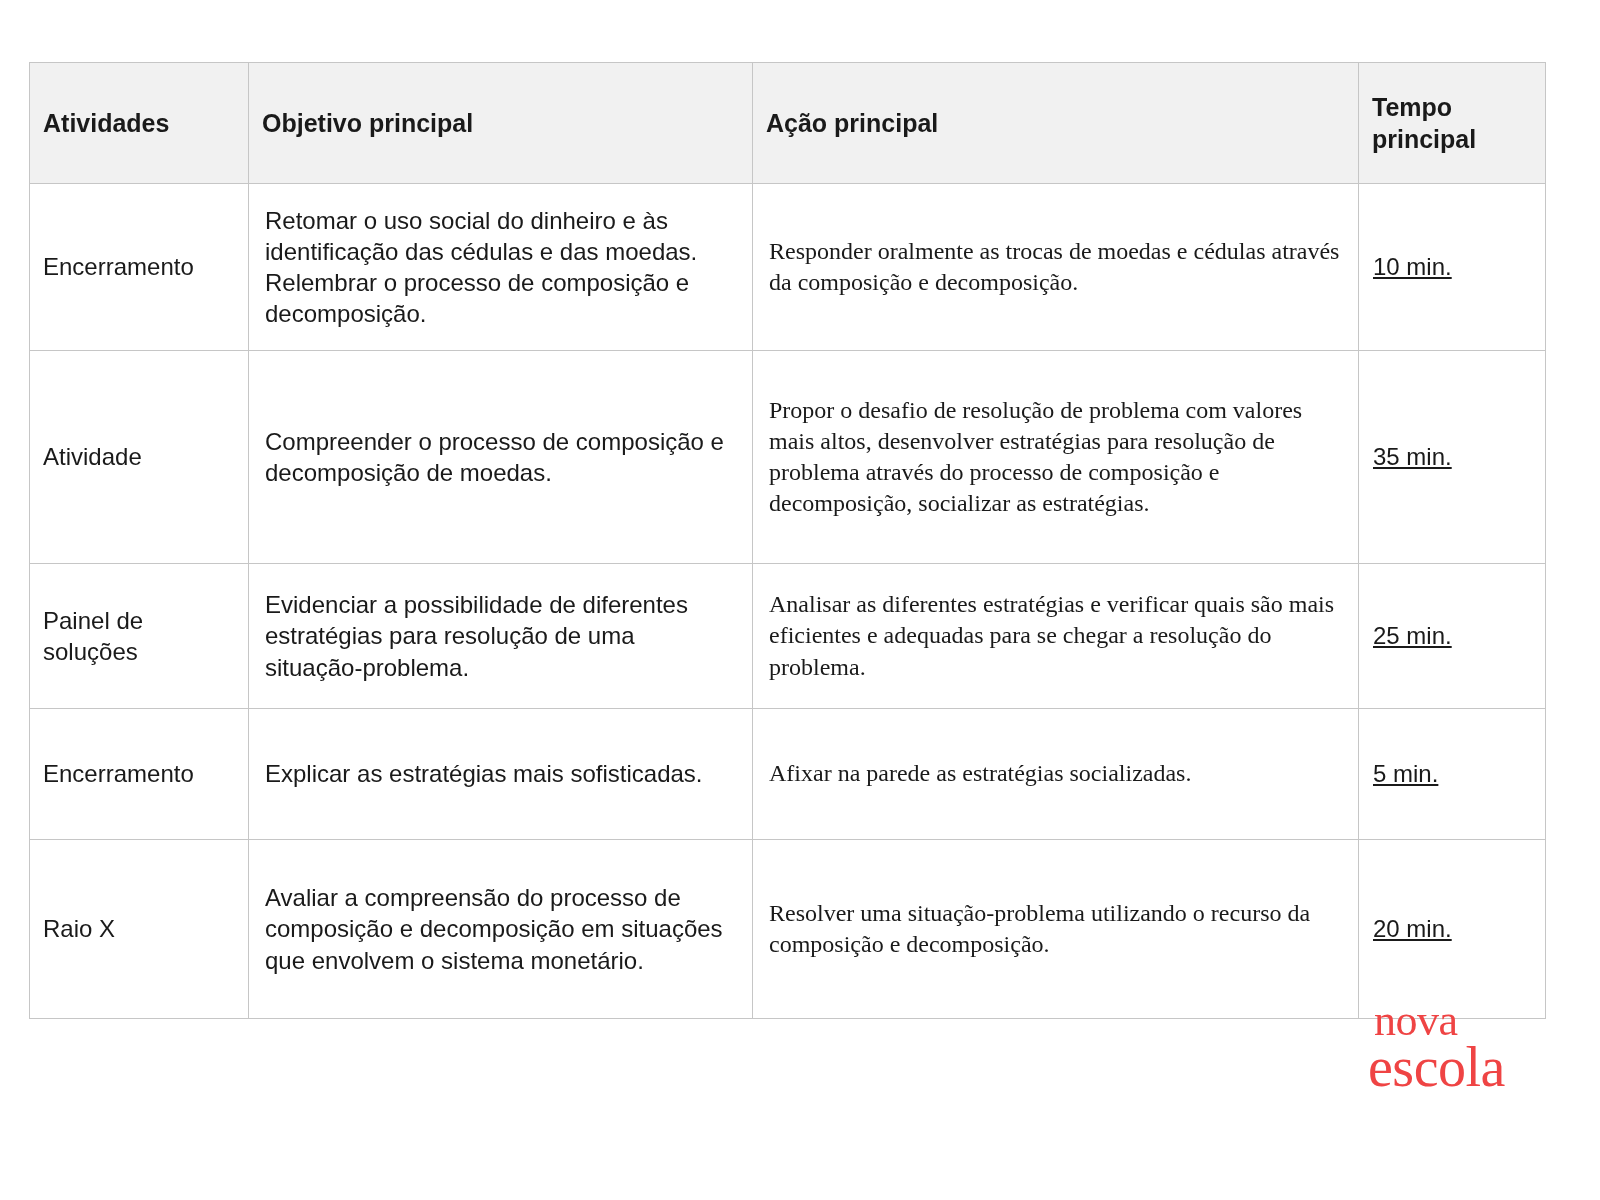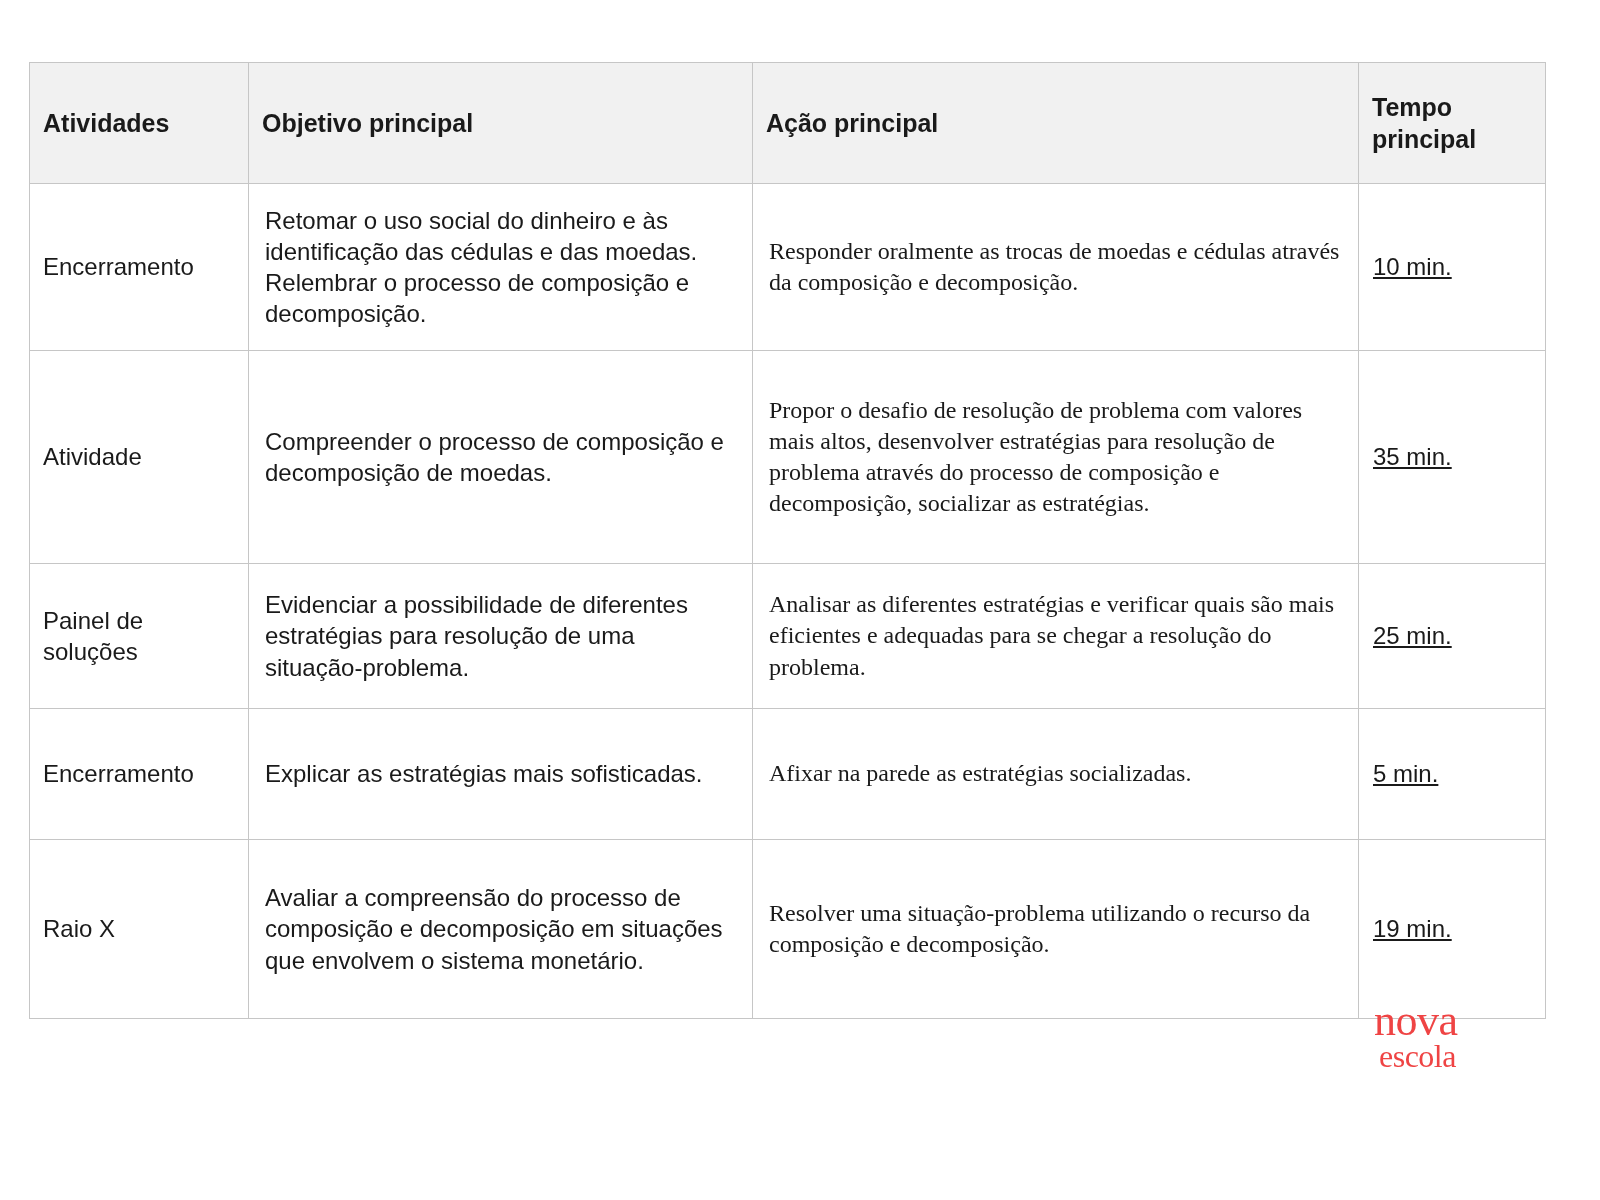--- a/index.html
+++ b/index.html
@@ -94,23 +94,22 @@
     user-select: none;
   }
   #watermark .wm-line1 {
     display: block;
     font-size: 44px;
     letter-spacing: -0.5px;
     padding-left: 6px;
   }
   #watermark .wm-line2 {
     display: block;
-    font-size: 32px;
+    font-size: 56px;
     letter-spacing: -0.5px;
-    margin-left: 11px;
   }
 
   
   #plan-table tbody tr:last-child .cell-time {
     position: relative;
     z-index: 10;
     background: transparent;
   }
   #plan-table tbody tr:last-child .cell-time span {
     position: relative;
@@ -174,21 +173,21 @@
         <td class="cell-activity"><span>Encerramento</span></td>
         <td class="cell-objective"><span>Explicar as estratégias mais sofisticadas.</span></td>
         <td class="cell-action"><span>Afixar na parede as estratégias socializadas.</span></td>
         <td class="cell-time"><span>5 min.</span></td>
       </tr>
 
       <tr class="row-h-6">
         <td class="cell-activity"><span>Raio X</span></td>
         <td class="cell-objective"><span>Avaliar a compreensão do processo de composição e decomposição em situações que envolvem o sistema monetário.</span></td>
         <td class="cell-action"><span>Resolver uma situação-problema utilizando o recurso da composição e decomposição.</span></td>
-        <td class="cell-time"><span>19 min.</span></td>
+        <td class="cell-time"><span>20 min.</span></td>
       </tr>
 
     </tbody>
   </table>
 
   <div id="watermark">
     <span class="wm-line1">nova</span>
     <span class="wm-line2">escola</span>
   </div>
 

